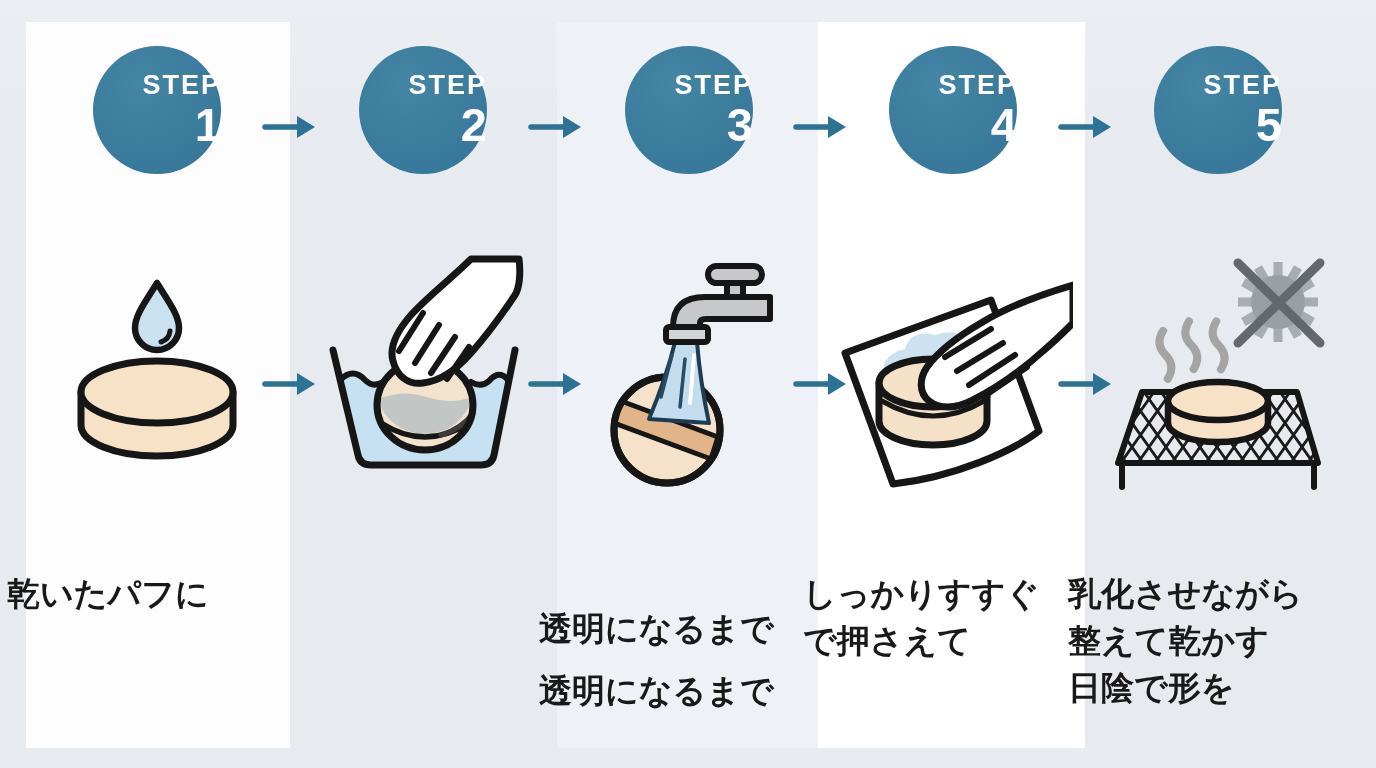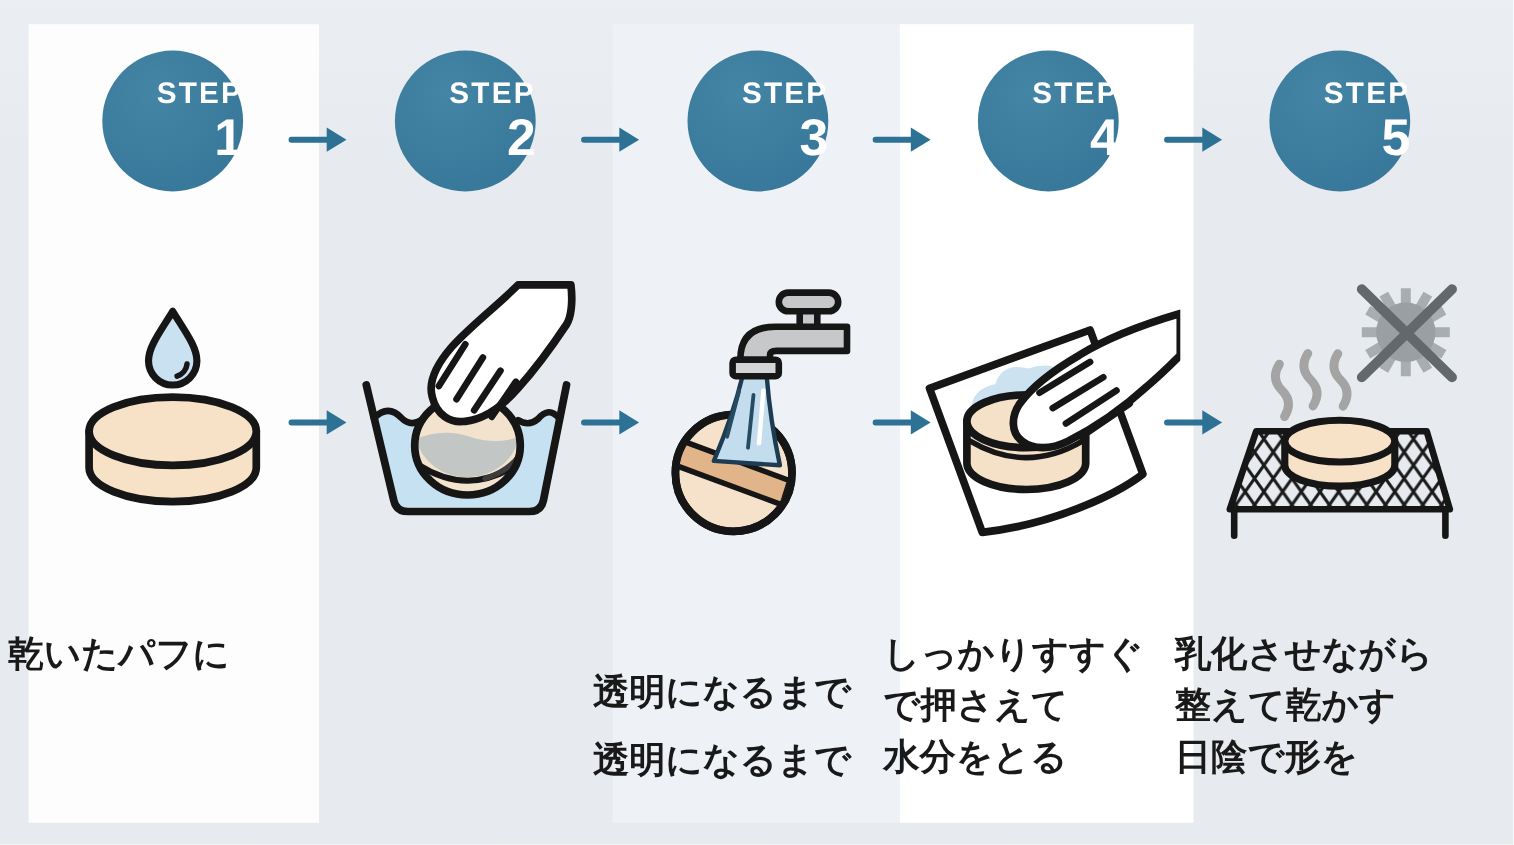--- a/index.html
+++ b/index.html
@@ -176,21 +176,20 @@
           <path d="M158 74 L112 102"></path>
           <path d="M170 88 L124 116"></path>
           <path d="M182 100 L136 130"></path>
           <path d="M194 112 L150 142"></path>
         </g>
       </svg>
     </div>
     <div class="caption">
       <div>しっかりすすぐ</div>
       <div>で押さえて</div>
-      <div>水分をとる</div>
     </div>
   </div>
 
   <div class="col col-5">
     <div class="badge">
       <div class="badge-step">STEP</div>
       <div class="badge-num">5</div>
     </div>
     <div class="illus">
       <svg viewBox="0 0 240 250" width="240" height="250">

